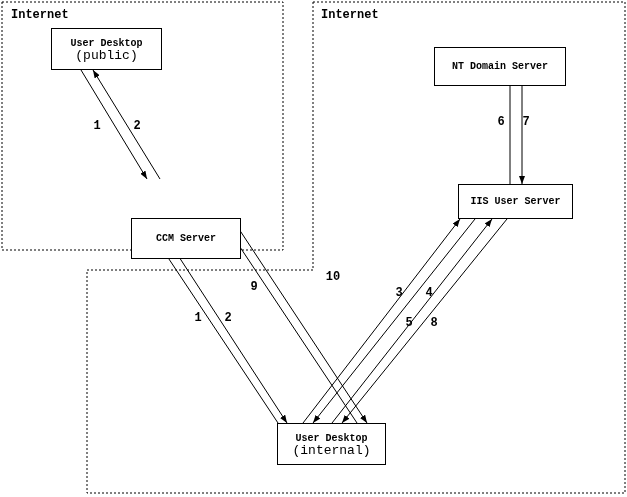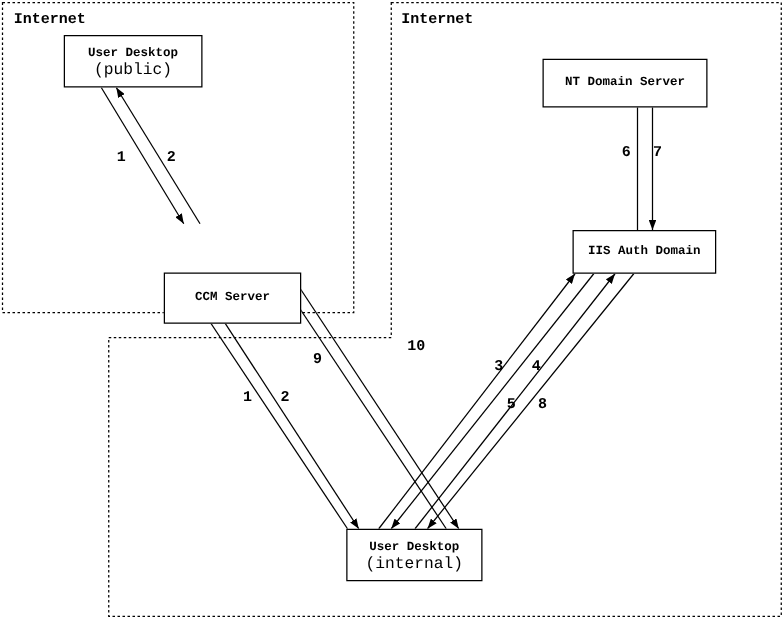--- a/index.html
+++ b/index.html
@@ -107,20 +107,20 @@
         <span class="node-title">User Desktop</span>
         <span class="node-subtitle">(public)</span>
       </div>
       <div class="node" style="left: 434px; top: 29px; width: 132px; height: 39px; margin-top: 18px;">
         <span class="node-title">NT Domain Server</span>
       </div>
       <div class="node" style="left: 131px; top: 179px; width: 110px; height: 41px; margin-top: 39px;">
         <span class="node-title">CCM Server</span>
       </div>
       <div class="node" style="left: 458px; top: 184px; width: 115px; height: 35px;">
-        <span class="node-title">IIS Auth Domain</span>
+        <span class="node-title">IIS User Server</span>
       </div>
       <div class="node" style="left: 277px; top: 423px; width: 109px; height: 42px;">
         <span class="node-title">User Desktop</span>
         <span class="node-subtitle">(internal)</span>
       </div>
     </div>
 </div>
 
 </body></html>

